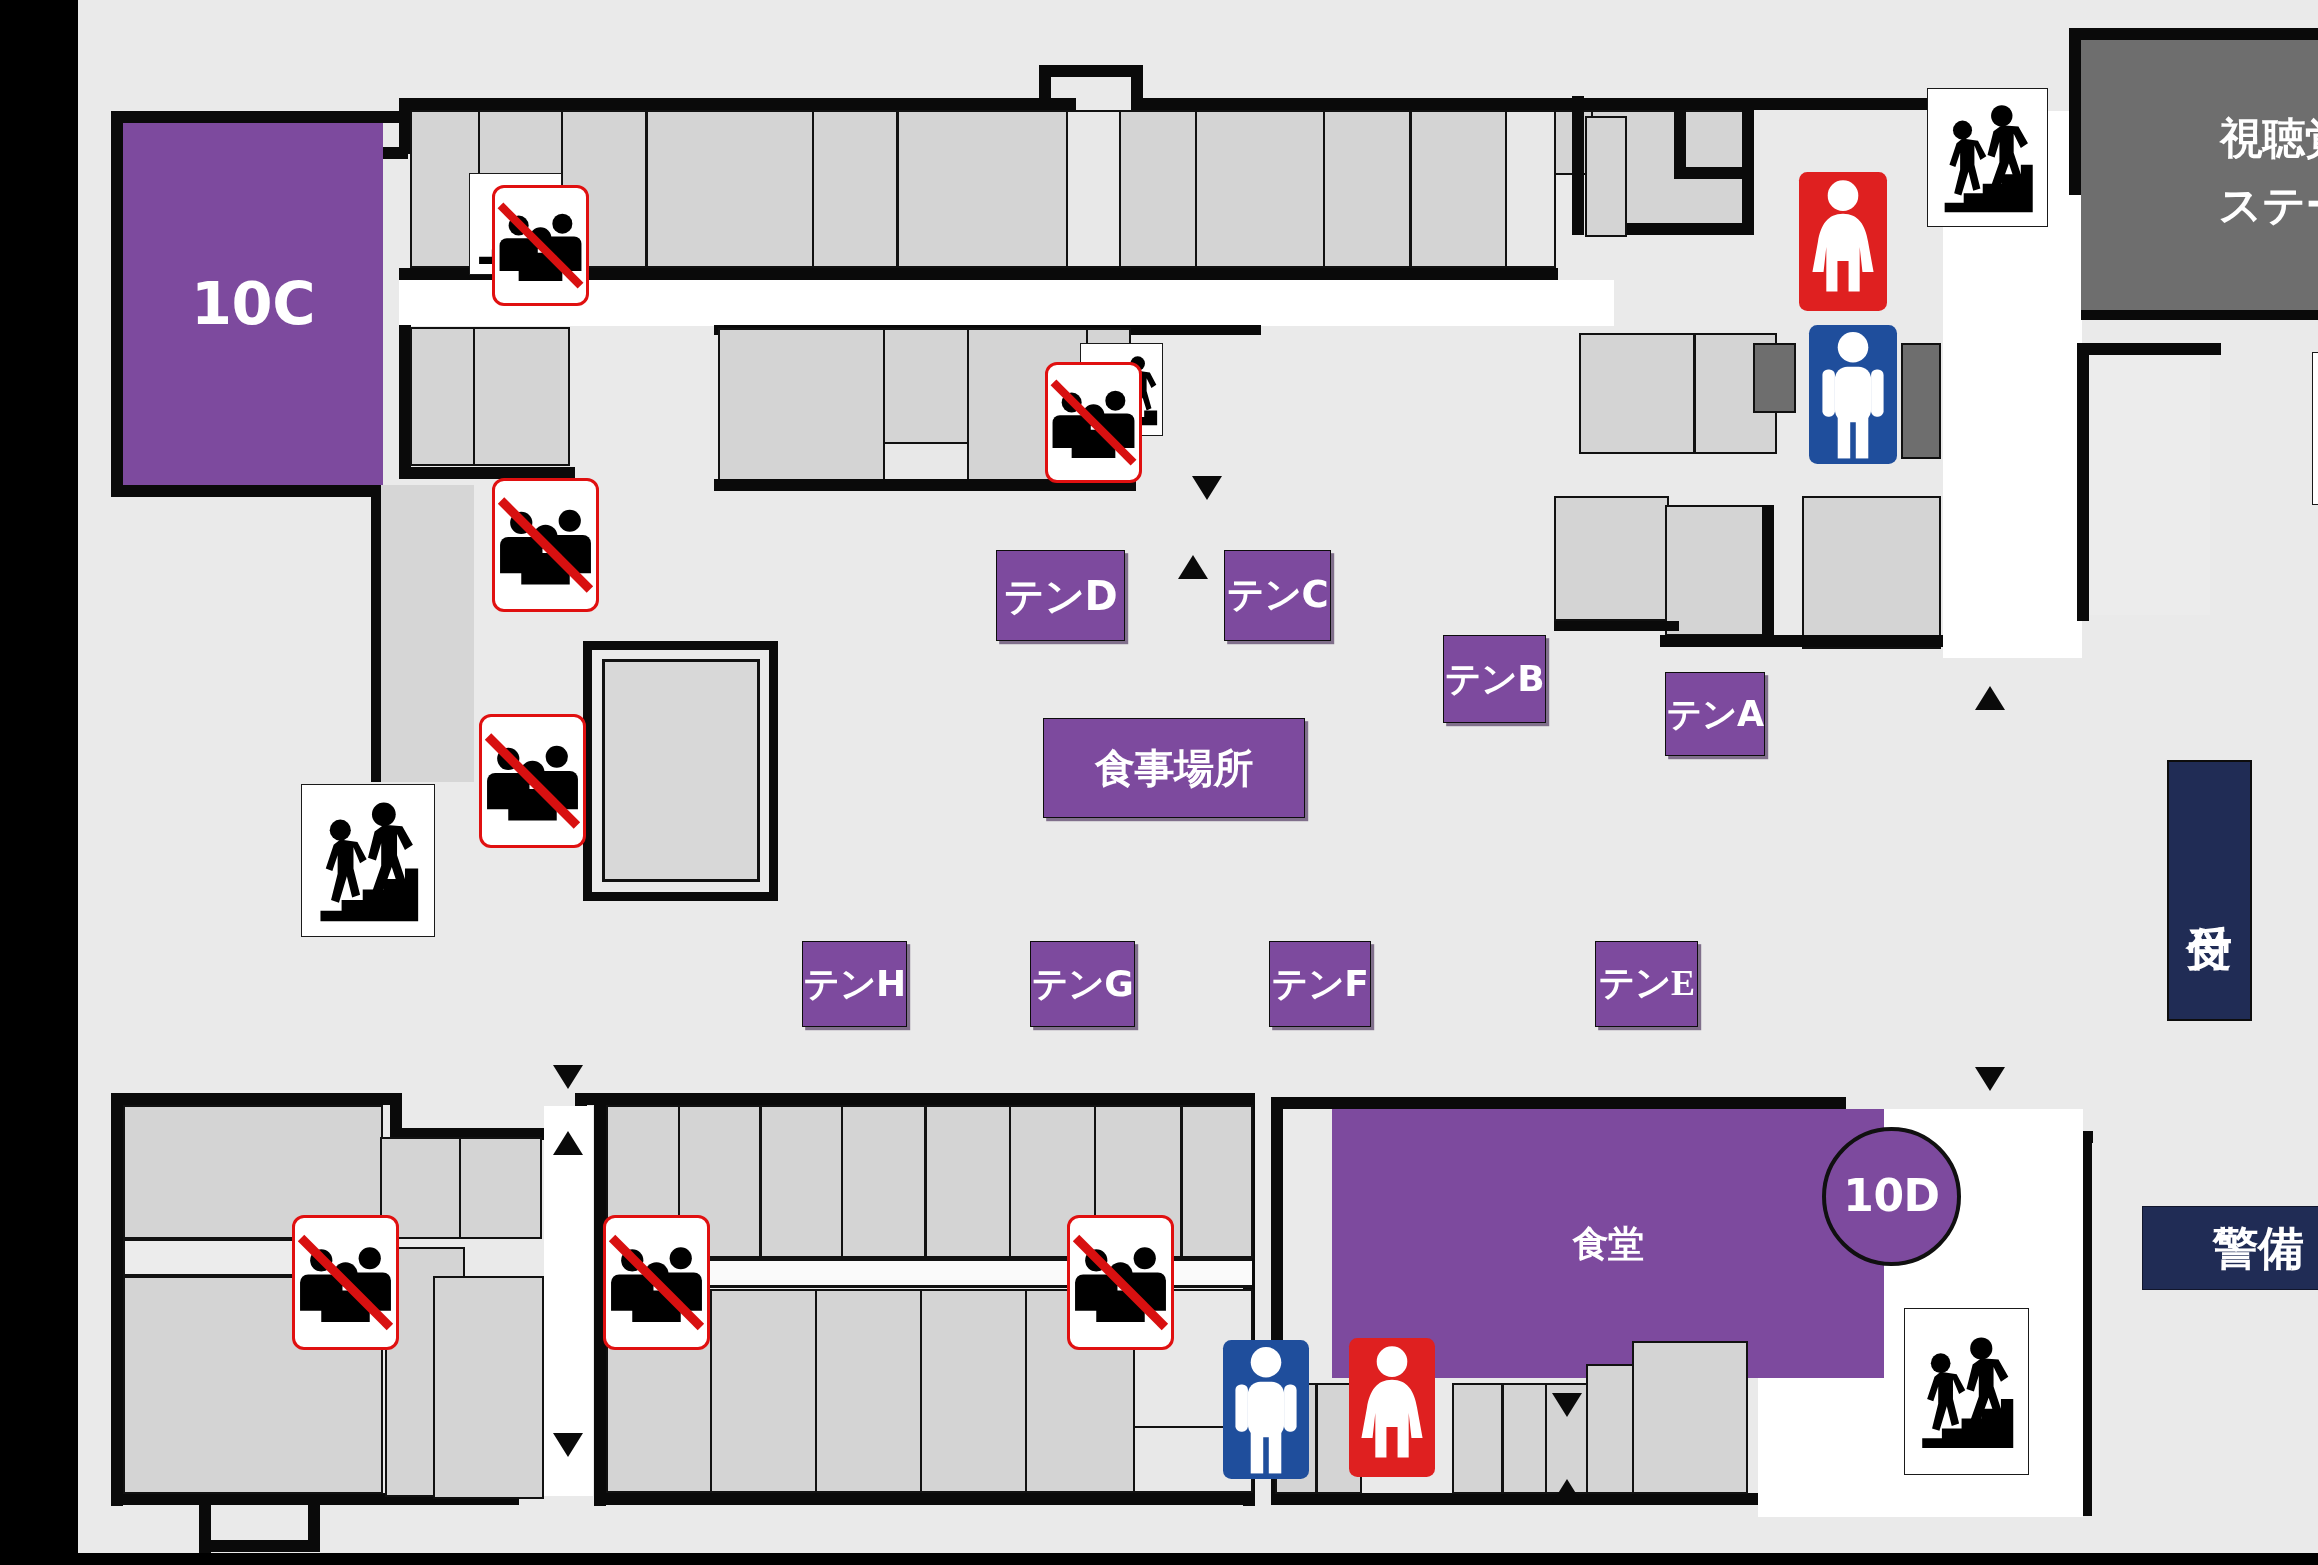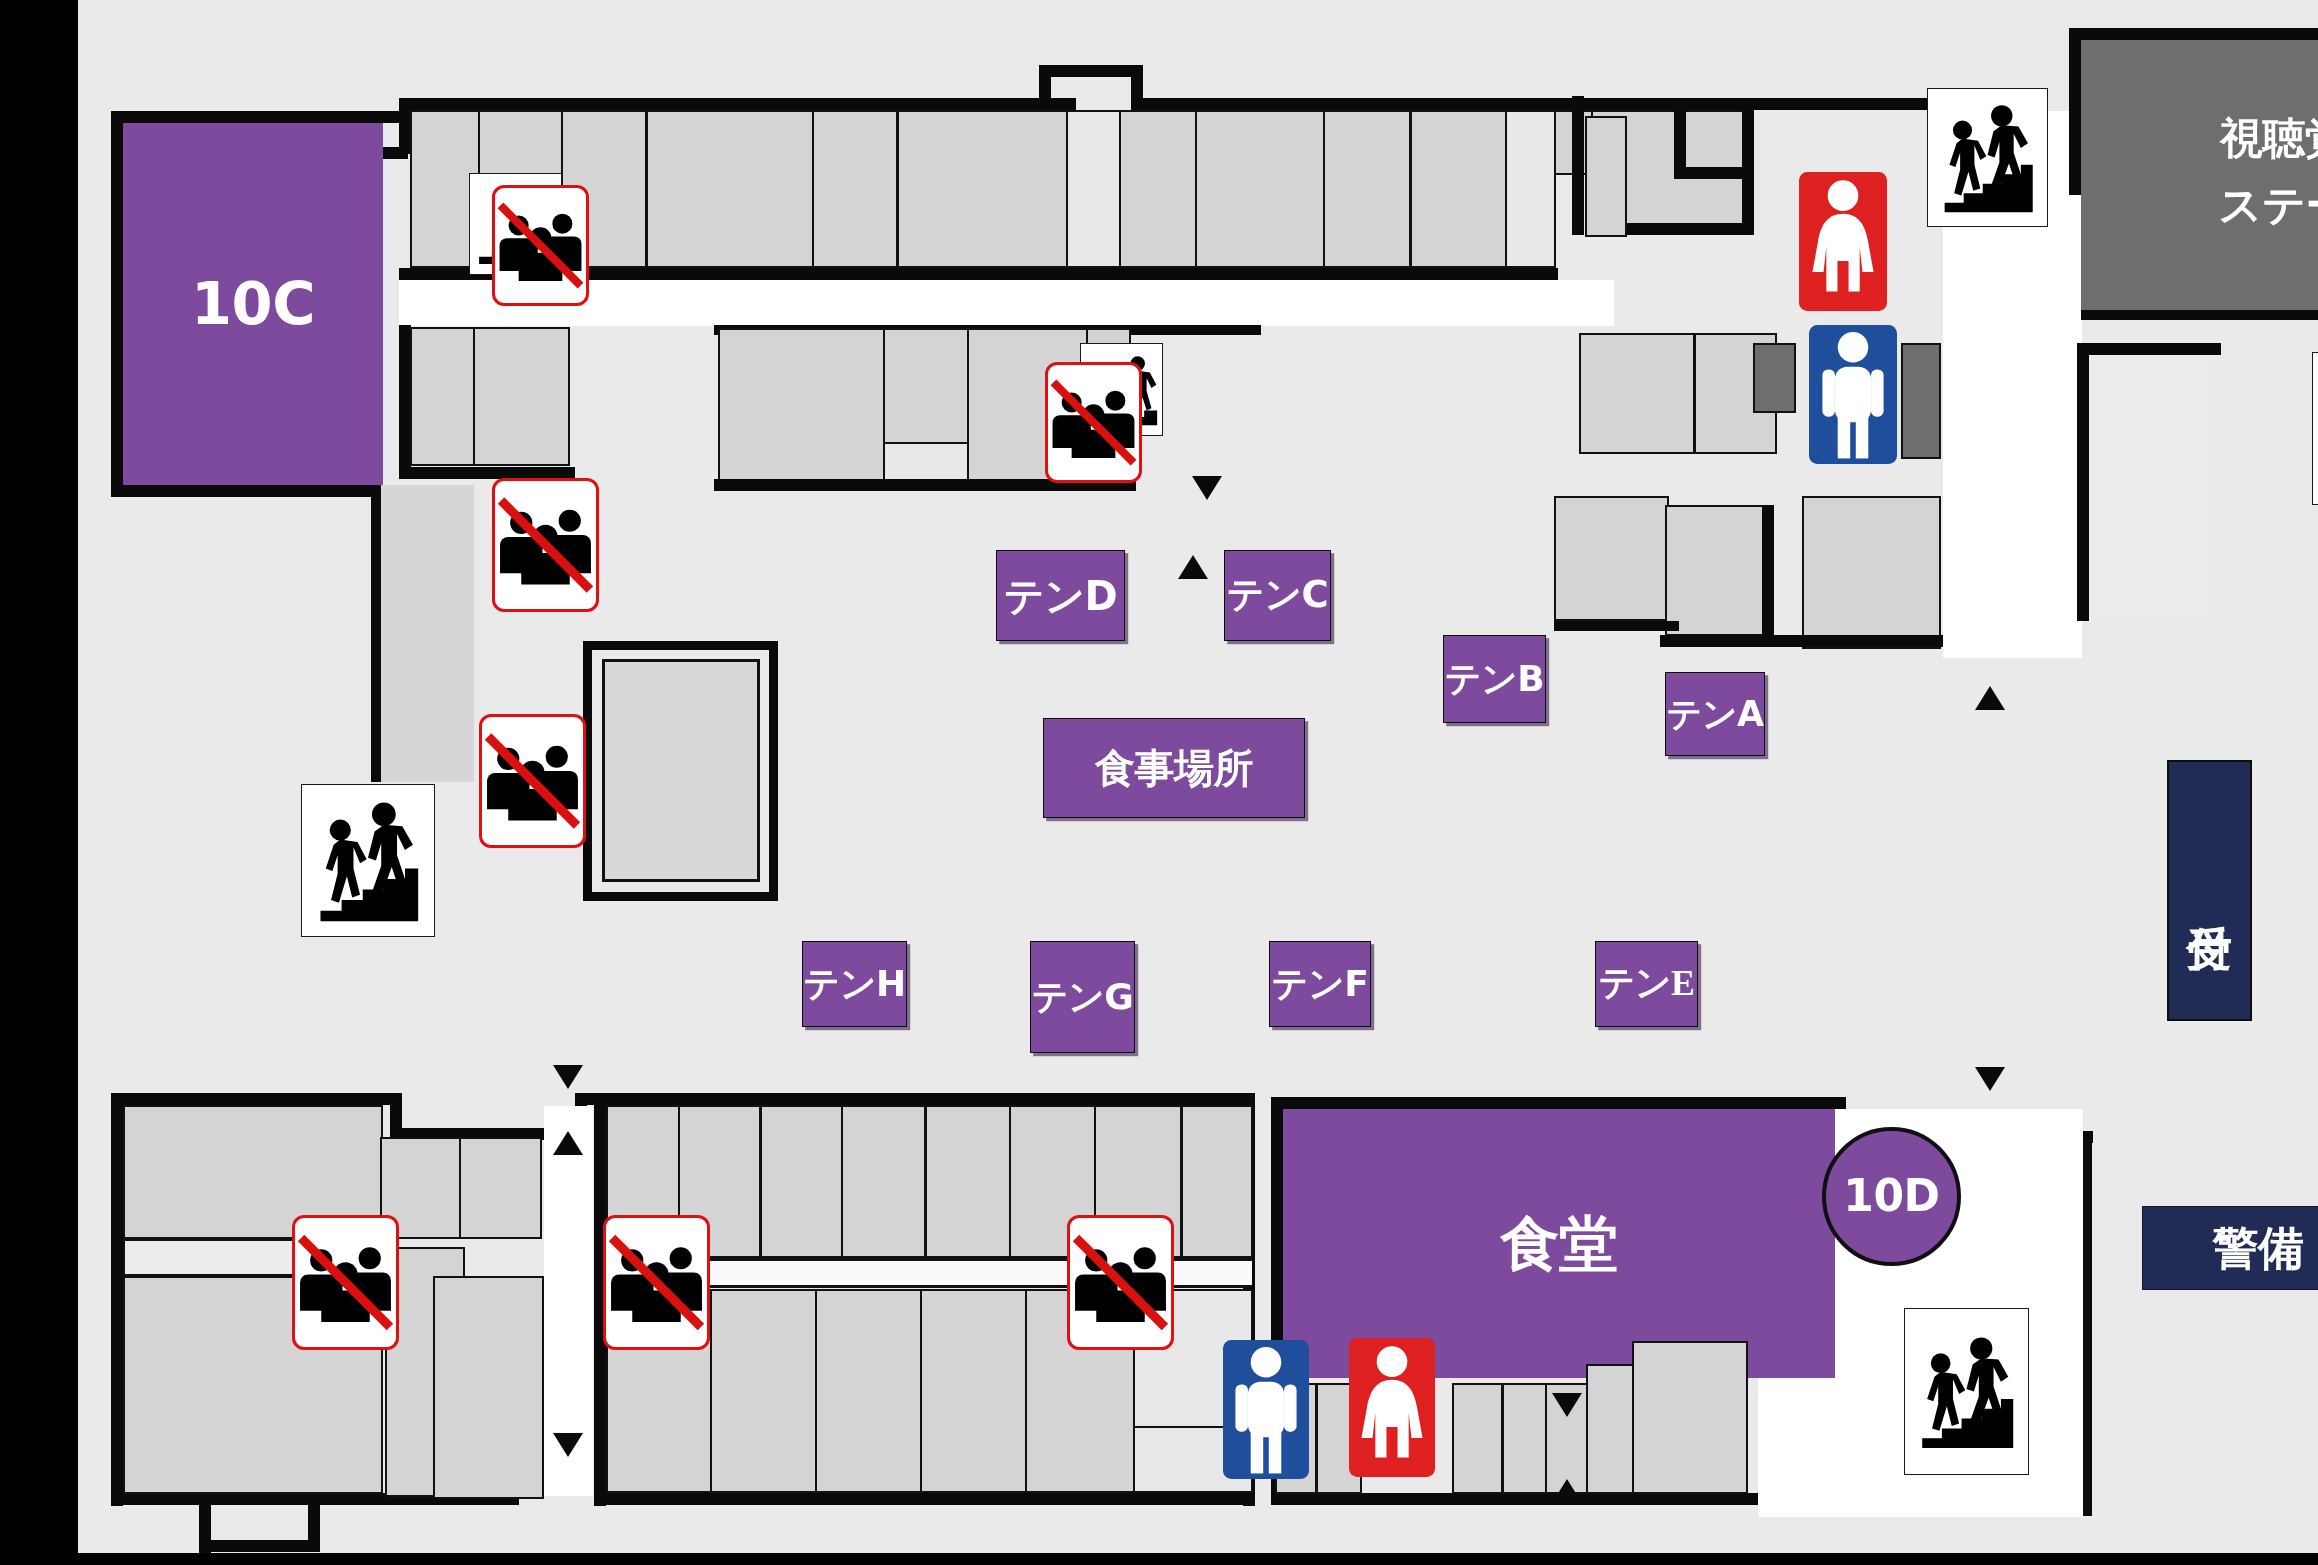--- a/index.html
+++ b/index.html
@@ -157,21 +157,21 @@
  <div class="lbl purple" style="left:1443px;top:635px;width:103px;height:88px;font-size:36px;">
    <span>テンB</span>
  </div>
  <div class="lbl purple" style="left:1665px;top:672px;width:100px;height:84px;font-size:35px;">
    <span>テンA</span>
  </div>
 
  <div class="lbl purple" style="left:802px;top:941px;width:105px;height:86px;font-size:36px;">
    <span>テンH</span>
  </div>
- <div class="lbl purple" style="left:1030px;top:941px;width:105px;height:112px;font-size:36px;">
+ <div class="lbl purple" style="left:1030px;top:941px;width:105px;height:86px;font-size:36px;">
    <span>テンG</span>
  </div>
  <div class="lbl purple" style="left:1269px;top:941px;width:102px;height:86px;font-size:36px;">
    <span>テンF</span>
  </div>
  <div class="lbl purple" style="left:1595px;top:941px;width:103px;height:86px;font-size:36px;font-family:Liberation Serif, serif;">
    <span>テンE</span>
  </div>
 
  <div class="lbl purple" style="left:1043px;top:718px;width:262px;height:100px;font-size:40px;">
@@ -221,21 +221,21 @@
  <div class="room light" style="left:1133px;top:1426px;width:120px;height:67px;"></div>
 
  <div class="wall abs" style="left:1271px;top:1097px;width:575px;height:12px;"></div>
  <div class="wall abs" style="left:1271px;top:1097px;width:12px;height:408px;"></div>
  <div class="wall abs" style="left:1833px;top:1097px;width:12px;height:46px;"></div>
  <div class="wall abs" style="left:1833px;top:1131px;width:260px;height:12px;"></div>
  <div class="wall abs" style="left:2080px;top:1131px;width:12px;height:385px;"></div>
  <div class="wall abs" style="left:1271px;top:1493px;width:575px;height:12px;"></div>
  <div class="corridor" style="left:1758px;top:1109px;width:325px;height:408px;"></div>
 
- <div class="lbl purple" style="left:1283px;top:1109px;width:552px;height:269px;font-size:59px;border:none;box-shadow:none;">
+ <div class="lbl purple" style="left:1332px;top:1109px;width:552px;height:269px;font-size:36px;border:none;box-shadow:none;">
    <span>食堂</span>
  </div>
 
  <div class="lbl circle" style="left:1822px;top:1127px;width:139px;height:139px;font-size:44px;">
    <span>10D</span>
  </div>
 
  <div class="room" style="left:1275px;top:1383px;width:42px;height:111px;"></div>
  <div class="room" style="left:1316px;top:1383px;width:46px;height:111px;"></div>
  <div class="room" style="left:1452px;top:1383px;width:51px;height:111px;"></div>

